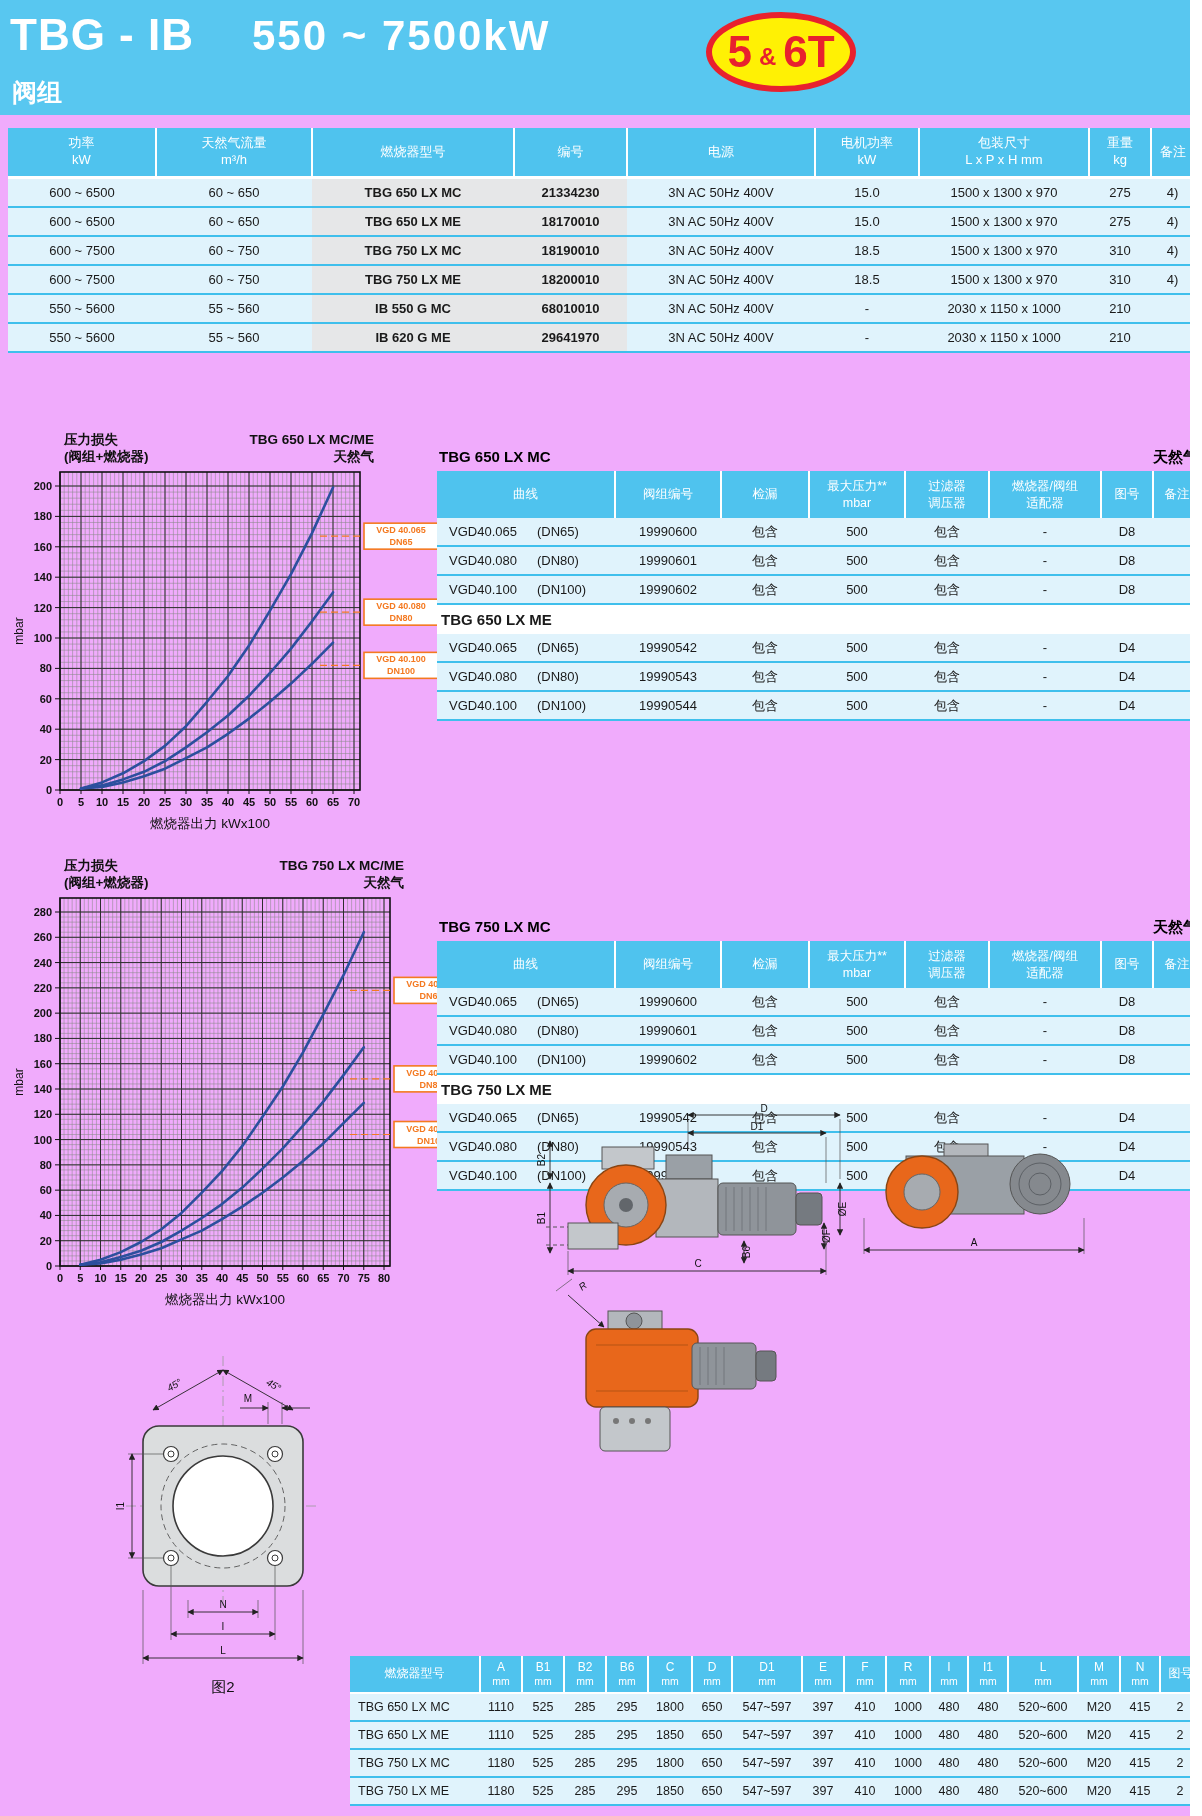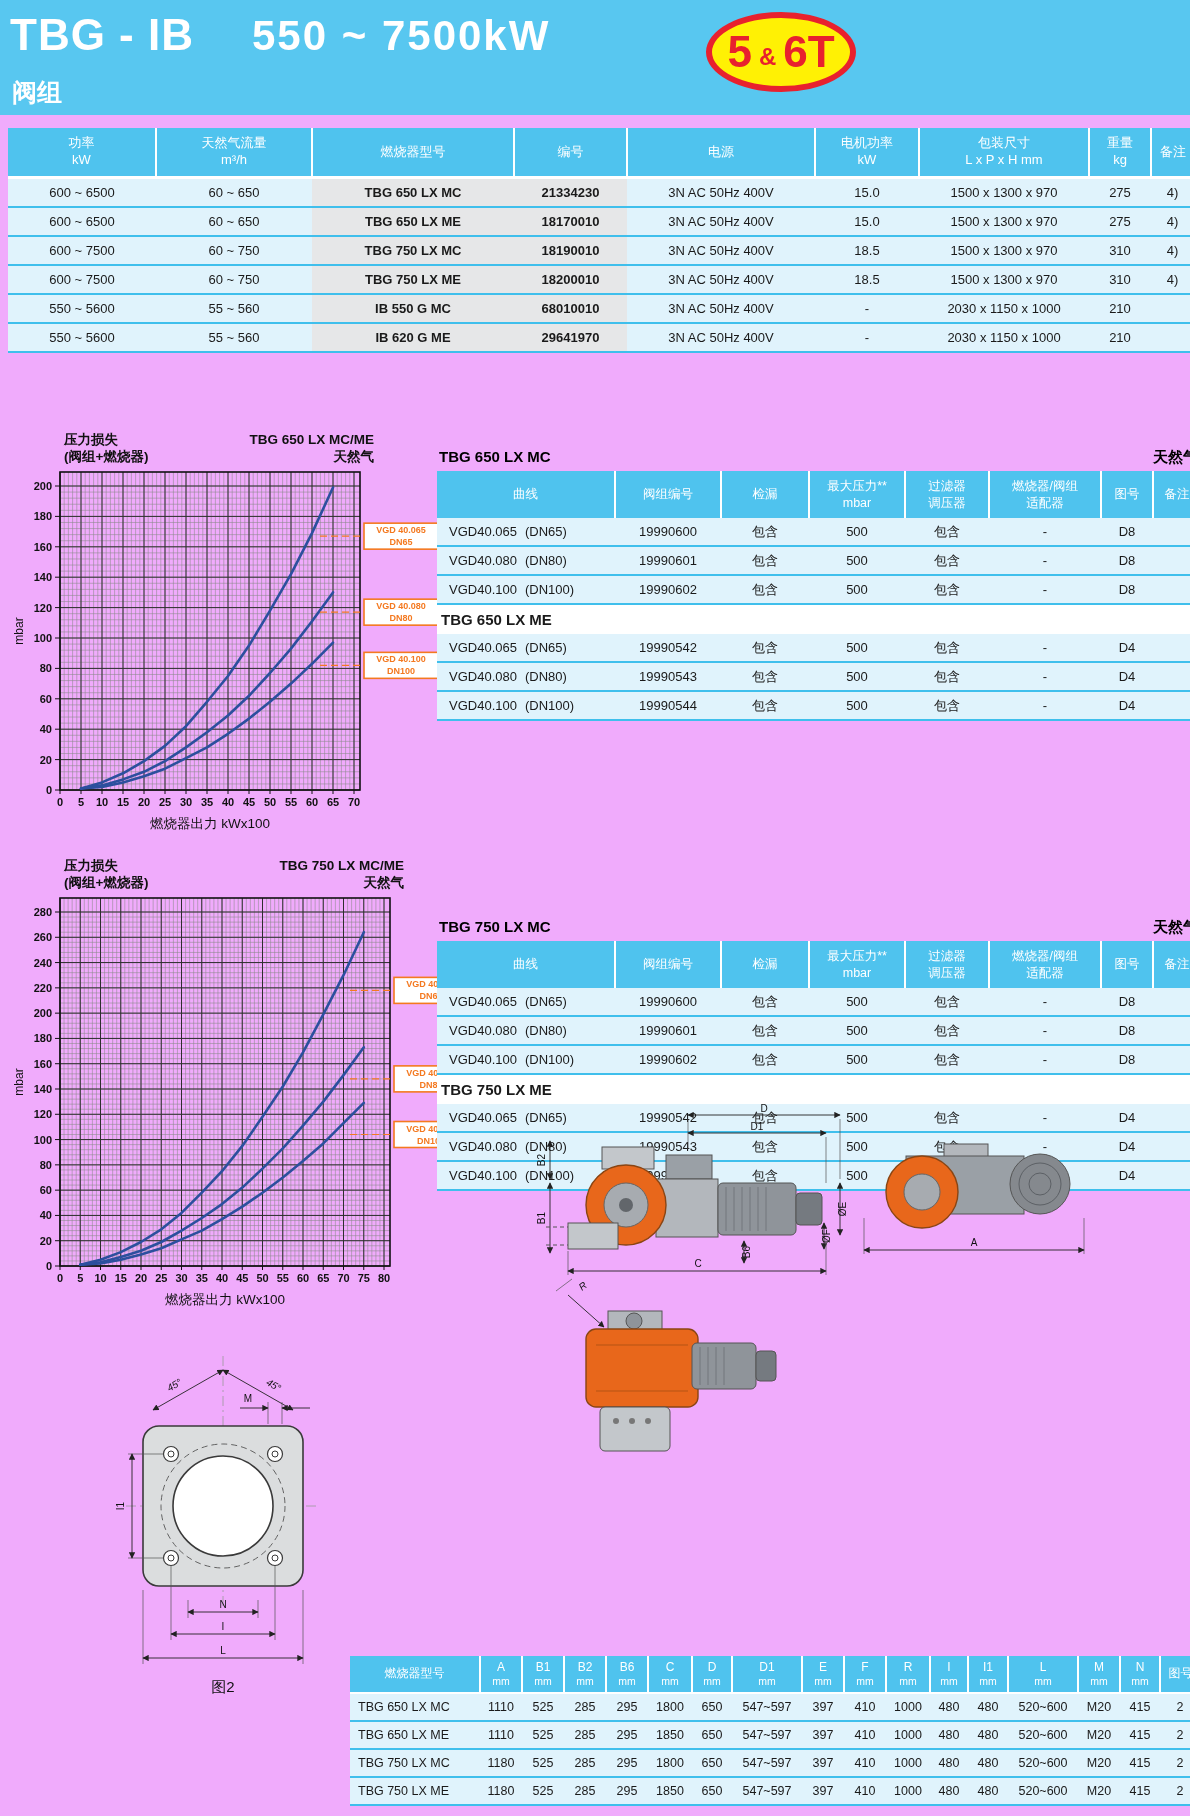--- a/index.html
+++ b/index.html
@@ -27,21 +27,21 @@
   .main-table td.gcol{background:#E6E7E8;font-weight:700;}
 
   .vt{position:absolute;width:763px;}
   .vt .bar{display:flex;justify-content:space-between;align-items:baseline;font-size:15px;font-weight:700;
            color:#000;padding:0 2px 4px 2px;}
   .vt table{width:763px;table-layout:fixed;}
   .vt th{background:#4FC3EE;color:#fff;font-weight:400;font-size:12.5px;height:45px;border-right:2px solid #fff;line-height:1.3;}
   .vt th:last-child{border-right:none;}
   .vt td{height:25px;background:#E0F3FC;border-bottom:2px solid #3FBFEC;font-size:13px;text-align:center;color:#1a1a1a;}
   .vt td.curve{text-align:left;padding-left:12px;}
-  .vt td.curve .dn{display:inline-block;margin-left:8px;}
+  .vt td.curve .dn{display:inline-block;margin-left:20px;}
   .vt tr.sub td{background:#fff;border-bottom:none;font-size:15px;font-weight:700;text-align:left;padding-left:4px;height:27px;}
 
   .dim-table{position:absolute;left:350px;top:1656px;width:850px;table-layout:fixed;}
   .dim-table th{background:#4FC3EE;color:#fff;font-weight:400;font-size:12px;height:34px;
                 border-right:2px solid #fff;border-bottom:2px solid #fff;line-height:1.15;}
   .dim-table th:last-child{border-right:none;}
   .dim-table td{height:24px;background:#E0F3FC;border-bottom:2px solid #3FBFEC;font-size:12.5px;text-align:center;color:#1a1a1a;}
   .dim-table td.model{text-align:left;padding-left:8px;}
 
   .hsmall{font-size:10.5px;display:block;}

